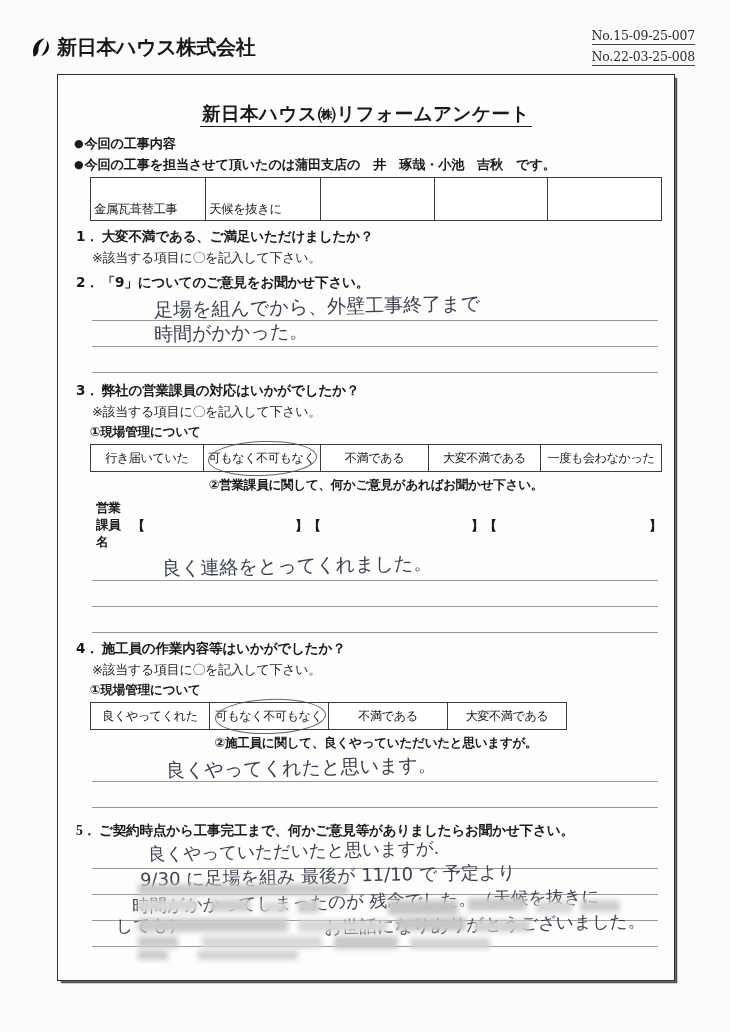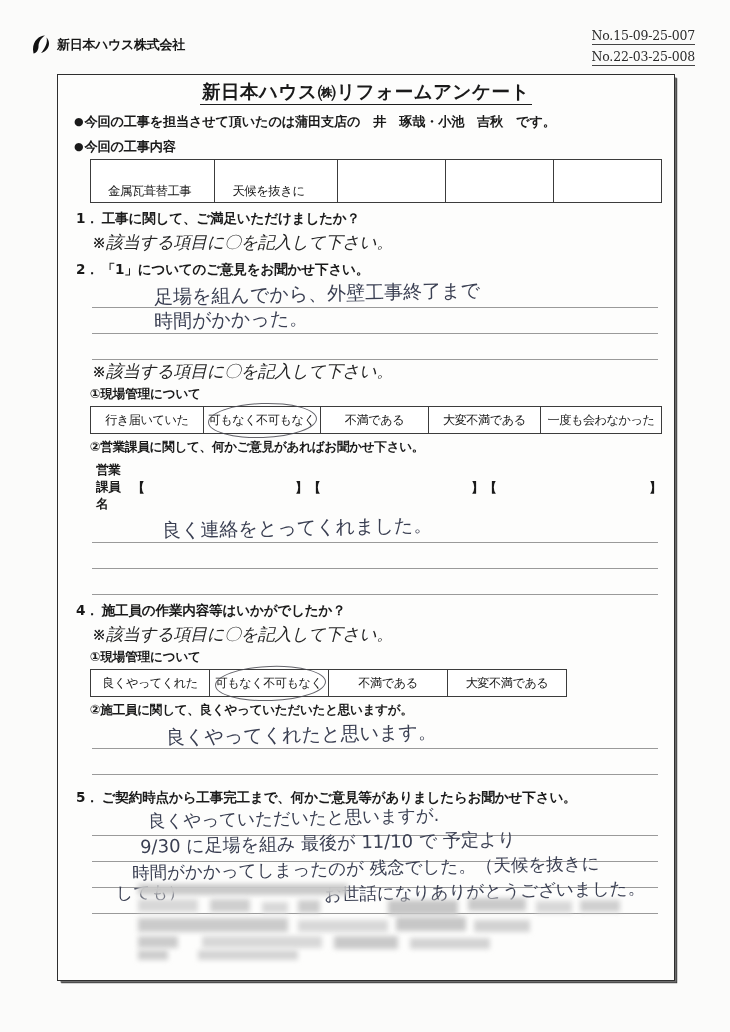--- a/index.html
+++ b/index.html
@@ -6,44 +6,44 @@
   body{
     width:730px;height:1032px;position:relative;overflow:hidden;
     font-family:"DejaVu Sans","Liberation Sans",sans-serif;
     color:#1a1a1a;
     background:#fbfbfa;
   }
   
   #page{position:absolute;inset:0;}
   .logo-row{position:absolute;left:30px;top:34px;display:flex;align-items:center;}
   .logo-mark{width:22px;height:21px;margin-right:5px;flex:0 0 auto;}
-  .logo-text{font-size:13px;font-weight:700;letter-spacing:-0.3px;color:#161616;white-space:nowrap;}
+  .logo-text{font-size:20px;font-weight:700;letter-spacing:-0.3px;color:#161616;white-space:nowrap;}
   .docnos{position:absolute;right:35px;top:28px;text-align:left;}
   .docno{font-size:12.5px;letter-spacing:-0.2px;color:#2b2b2b;border-bottom:1px solid #444;
          padding-bottom:1px;margin-bottom:4px;white-space:nowrap;font-family:"DejaVu Serif","Liberation Serif",serif;}
   
   .frame{position:absolute;left:57px;top:74px;width:616px;height:905px;
          border:1.6px solid #2e2e2e;box-shadow:2.5px 2.5px 0 -1px #6c6c6c, 3.2px 3.2px 0 -1px #2e2e2e;
          background:#fdfdfc;}
   .inner{position:absolute;left:0;top:0;right:0;bottom:0;padding:0 12px;}
   .title{text-align:center;font-size:18.5px;font-weight:700;letter-spacing:0.5px;
-         margin:4px auto 9px auto;display:block;}
+         margin:26px auto 9px auto;display:block;}
   .title span{border-bottom:1.4px solid #1d1d1d;padding:0 2px 2px 2px;}
   .bullet{font-size:13.2px;font-weight:700;letter-spacing:-0.2px;margin:0 0 3px 4px;white-space:nowrap;}
   .bullet .mk{font-size:11px;vertical-align:1px;margin-right:1px;}
   .qline{font-size:13.6px;font-weight:700;letter-spacing:-0.2px;margin:7px 0 3px 6px;}
   .qnum{margin-right:3px;}
-  .note{font-size:17px;letter-spacing:-0.3px;margin:0 0 3px 22px;color:#242424;font-style:italic;}
+  .note{font-size:13px;letter-spacing:-0.3px;margin:0 0 3px 22px;color:#242424;}
   .sub{font-size:12.6px;font-weight:700;letter-spacing:-0.2px;margin:3px 0 3px 20px;}
-  .sub2{font-size:12.6px;font-weight:700;letter-spacing:-0.3px;margin:5px 0 2px 20px;}
+  .sub2{font-size:12.6px;font-weight:700;letter-spacing:-0.3px;margin:5px 0 2px 20px;text-align:center;}
   
   table.grid{border-collapse:collapse;margin-left:20px;background:#fff;}
   table.grid td{border:1px solid #3c3c3c;font-size:12.2px;text-align:center;
                 letter-spacing:-0.5px;white-space:nowrap;color:#191919;position:relative;}
-  table.work td{height:40px;vertical-align:bottom;padding:0 0 2px 17px;text-align:left;font-size:12.4px;}
+  table.work td{height:40px;vertical-align:bottom;padding:0 0 2px 3px;text-align:left;font-size:12.4px;}
   table.rate td{height:22px;padding:2px 3px;}
   
   .circ{position:absolute;left:4%;top:-14%;width:92%;height:128%;
         border:1.5px solid #4a4a52;border-radius:50%;
         transform:rotate(-2deg);pointer-events:none;opacity:.85;}
   .circ.c2{transform:rotate(1.5deg) scale(1.02,.96);}
   .strike{position:absolute;left:-6%;top:46%;width:30%;height:0;
           border-top:1.5px solid #4a4a52;transform:rotate(-4deg);pointer-events:none;opacity:.8;}
   
   .lines{margin:2px 0 0 22px;position:relative;}
@@ -82,58 +82,61 @@
     <div class="docno">No.22-03-25-008</div>
   </div>
 
   <div class="frame">
     <div class="inner">
 
       <div class="title">
         <span>新日本ハウス㈱リフォームアンケート</span>
       </div>
 
+      <div class="bullet" style="margin-top:7px;">
+        <span class="mk">●</span><span>今回の工事内容</span>
+      </div>
+
       <div class="bullet">
         <span class="mk">●</span><span>今回の工事を担当させて頂いたのは蒲田支店の　井　琢哉・小池　吉秋　です。</span>
-      </div>
-
-      <div class="bullet" style="margin-top:7px;">
-        <span class="mk">●</span><span>今回の工事内容</span>
       </div>
 
       <table class="grid work">
         <tbody>
             <tr>
           <td style="width:112px;">金属瓦葺替工事</td>
           <td style="width:112px;">天候を抜きに</td>
           <td style="width:112px;"></td>
           <td style="width:112px;"></td>
           <td style="width:112px;"></td>
         </tr>
       </tbody>
         </table>
 
       <div class="qline">
-        <span class="qnum">1．</span><span>工事に関して、ご満足いただけましたか？</span>
+        <span class="qnum">1．</span><span>大変不満である、ご満足いただけましたか？</span>
       </div>
       <div class="note">※該当する項目に〇を記入して下さい。</div>
 
       <div class="qline">
-        <span class="qnum">2．</span><span>「1」についてのご意見をお聞かせ下さい。</span>
+        <span class="qnum">2．</span><span>「9」についてのご意見をお聞かせ下さい。</span>
       </div>
       <div class="lines" style="width:566px;">
         <div class="wline"></div>
         <div class="wline"></div>
         <div class="wline"></div>
         <div class="answer">
           <span class="hw" style="left:62px;top:-1px;font-size:19px;">足場を組んでから、外壁工事終了まで</span>
           <span class="hw" style="left:62px;top:25px;font-size:19px;">時間がかかった。</span>
         </div>
       </div>
 
+      <div class="qline" style="margin-top:9px;">
+        <span class="qnum">3．</span><span>弊社の営業課員の対応はいかがでしたか？</span>
+      </div>
       <div class="note">※該当する項目に〇を記入して下さい。</div>
       <div class="sub">①現場管理について</div>
       <table class="grid rate">
         <tbody>
             <tr>
           <td style="width:112px;">行き届いていた</td>
           <td style="width:112px;">
             <span>可もなく不可もなく</span>
             <span class="circ"></span>
           </td>
@@ -179,21 +182,21 @@
         </table>
       <div class="sub2">②施工員に関して、良くやっていただいたと思いますが。</div>
       <div class="lines" style="width:566px;margin-top:4px;">
         <div class="wline"></div>
         <div class="wline"></div>
         <div class="answer">
           <span class="hw" style="left:74px;top:-1px;font-size:19px;">良くやってくれたと思います。</span>
         </div>
       </div>
 
-      <div class="qline" style="margin-top:14px;">
+      <div class="qline" style="margin-top:14px;font-family:Liberation Serif, serif;">
         <span class="qnum">5．</span><span>ご契約時点から工事完工まで、何かご意見等がありましたらお聞かせ下さい。</span>
       </div>
       <div class="lines" style="width:566px;margin-top:2px;">
         <div class="wline"></div>
         <div class="wline"></div>
         <div class="wline"></div>
         <div class="wline"></div>
         <div class="answer">
           <span class="hw" style="left:56px;top:-4px;font-size:17.5px;">良くやっていただいたと思いますが.</span>
           <span class="hw" style="left:48px;top:21px;font-size:18px;">9/30 に足場を組み 最後が 11/10 で 予定より</span>

